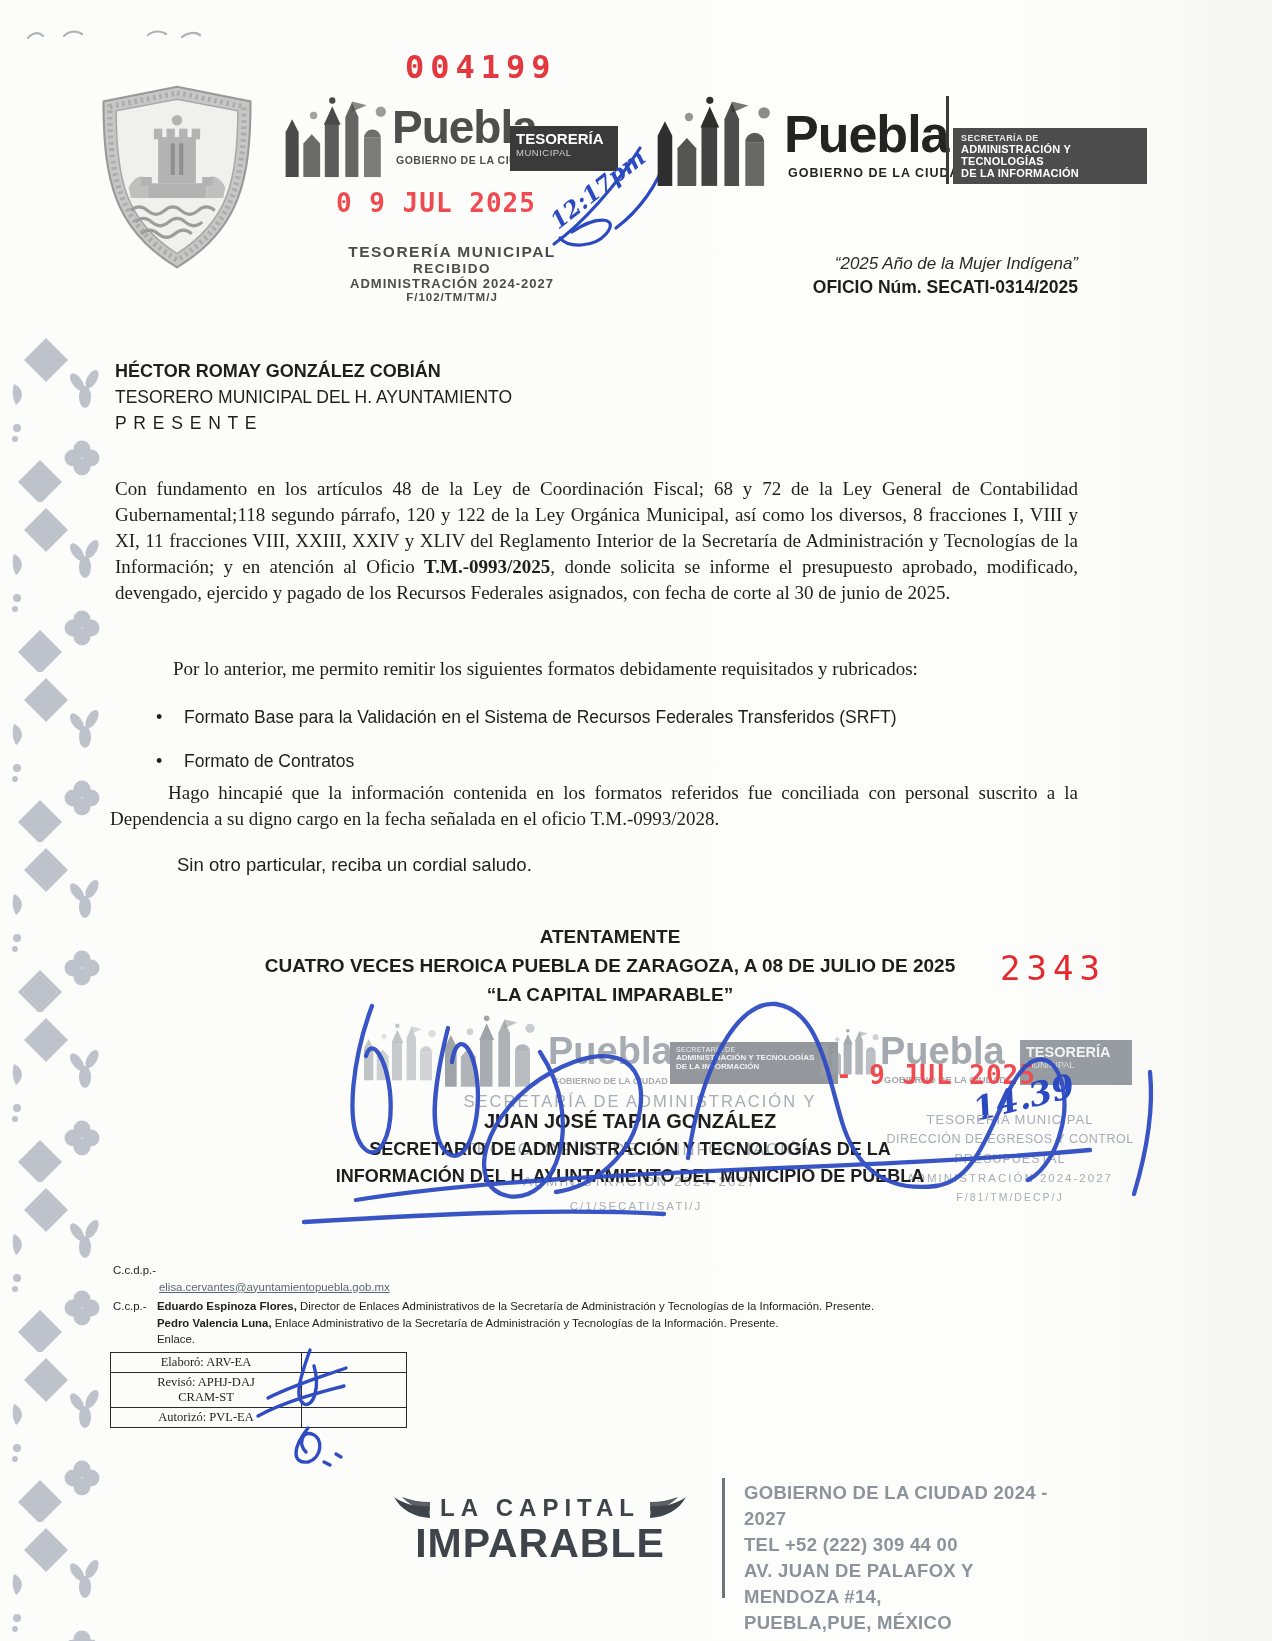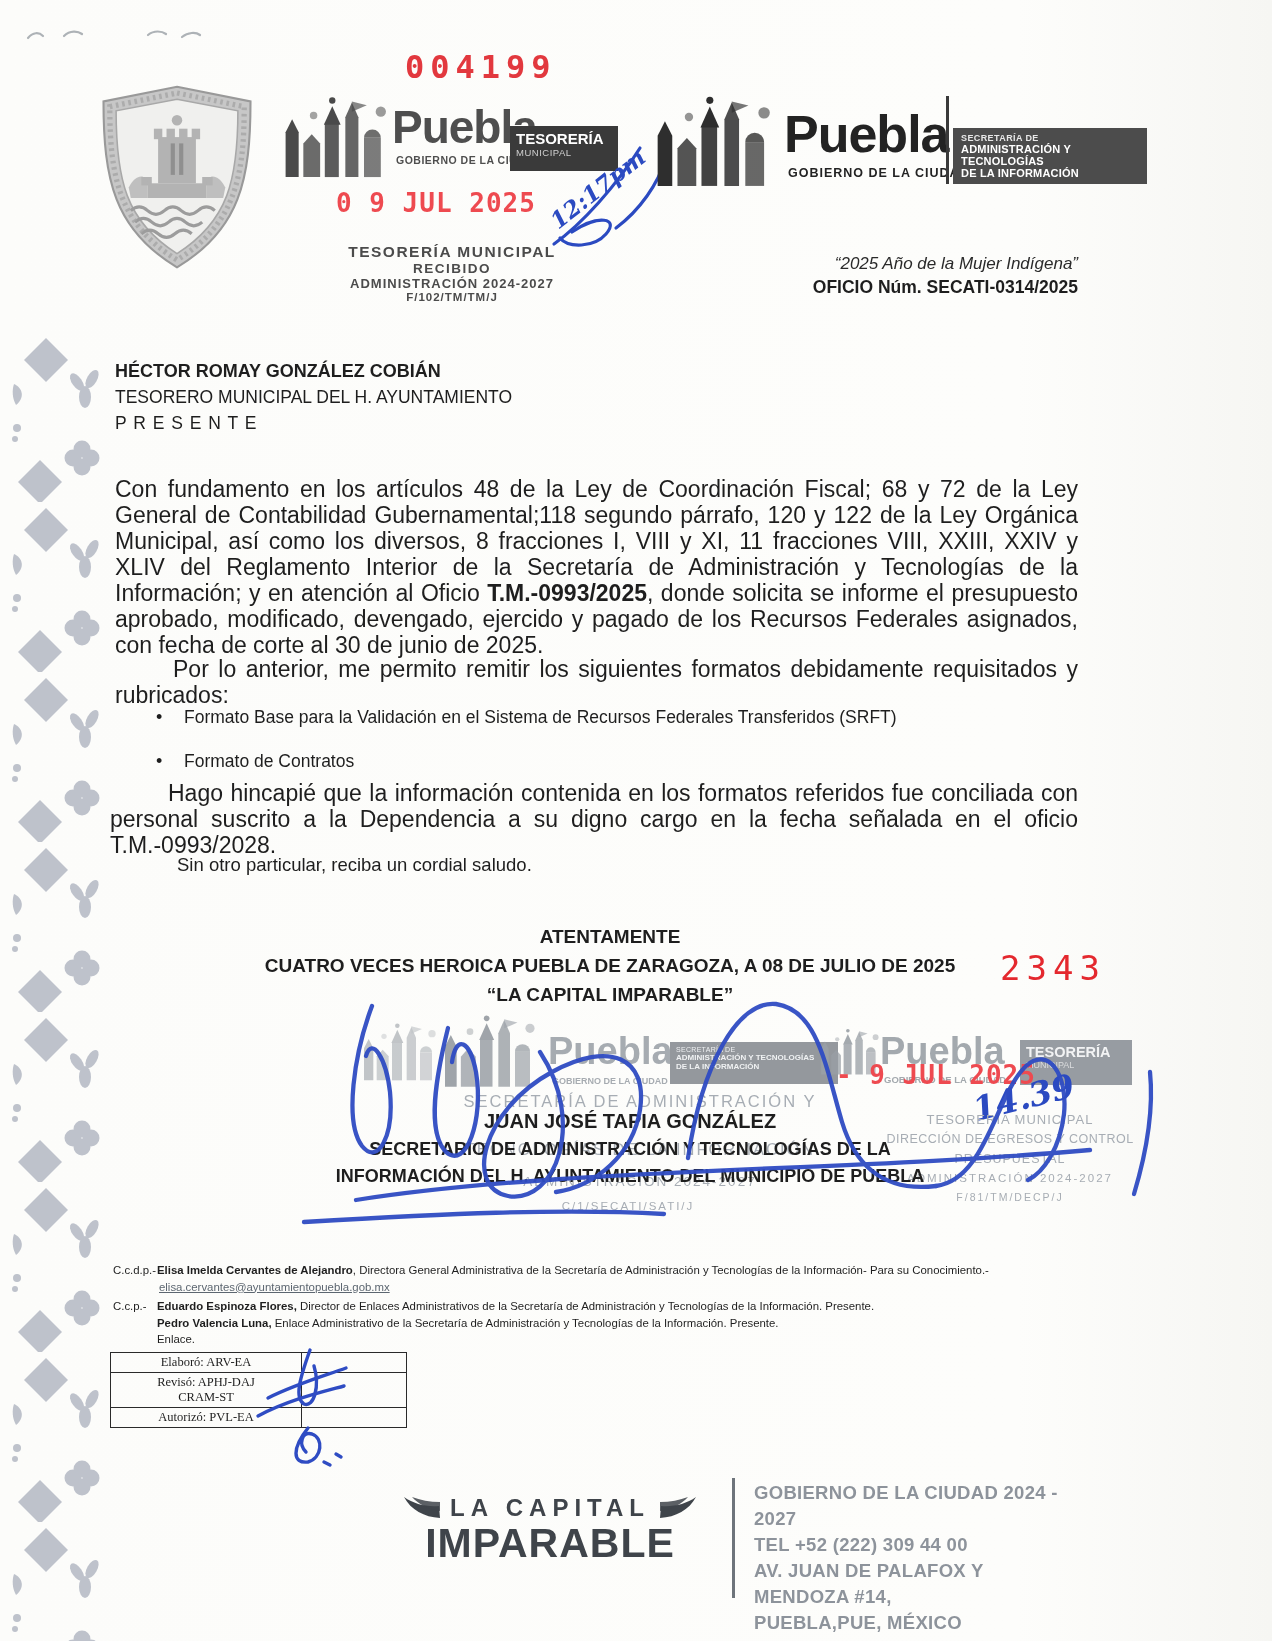--- a/index.html
+++ b/index.html
@@ -6,21 +6,21 @@
   .page{
     position:relative; width:1272px; height:1641px; margin:0 auto;
     background:linear-gradient(90deg,#fcfcfa 0%,#fdfdfb 80%,#f6f6f3 100%);
     overflow:hidden; font-family:"Liberation Sans",sans-serif; color:#1e1e1e;
   }
   .abs{position:absolute;}
   .red-stamp{font-family:"DejaVu Sans Mono",monospace; color:#e2383e;}
   .grey-stamp-text{color:#a7adb4; letter-spacing:2px; white-space:nowrap;}
   .bold{font-weight:700;}
   .center{text-align:center;}
-  .body-par{font-size:23px; line-height:26px; text-align:justify; margin:0;}
+  .body-par{font-size:19px; line-height:26px; text-align:justify; margin:0;font-family:Liberation Serif, serif;}
   .indent{text-indent:58px;}
   .recipient-line{font-size:17.5px; line-height:26px; white-space:nowrap;}
   .stamp-box{background:#262626; color:#fff;}
   .lh-box{background:#4c4c4c; color:#fff;}
   .cc-row{display:flex; font-size:11.4px; line-height:16.5px;}
   .cc-prefix{width:44px; flex:none;}
   .ctl-table{border-collapse:collapse; font-size:12.5px;}
   .ctl-table td{border:1.6px solid #2a2a2a; padding:2px 6px; text-align:center;font-family:Liberation Serif, serif;}
   ul.fmt{list-style:none; margin:0; padding:0;}
   ul.fmt li{position:relative; padding-left:36px; font-size:17.5px; line-height:26px; margin-bottom:18px;}
@@ -226,21 +226,21 @@
     </div>
   </div>
 
   <div class="abs red-stamp" style="left:836px; top:1060px; font-size:26px; font-weight:700; letter-spacing:1px; color:#ee4a50;">- 9 JUL 2025</div>
 
   <div class="abs handwriting" style="left:972px; top:1078px; font-size:33px; transform:rotate(-14deg); font-weight:700;">14.39</div>
 
   <div class="abs grey-stamp-text center" style="left:400px; top:1092px; width:480px; font-size:16.5px;">SECRETARÍA DE ADMINISTRACIÓN Y</div>
   <div class="abs grey-stamp-text center" style="left:400px; top:1140px; width:480px; font-size:16.5px;">TECNOLOGÍAS DE LA INFORMACIÓN</div>
   <div class="abs grey-stamp-text center" style="left:400px; top:1174px; width:480px; font-size:13.5px;">ADMINISTRACIÓN 2024-2027</div>
-  <div class="abs grey-stamp-text center" style="left:388px; top:1200px; width:480px; font-size:11.5px;">C/1/SECATI/SATI/J</div>
+  <div class="abs grey-stamp-text center" style="left:396px; top:1200px; width:480px; font-size:11.5px;">C/1/SECATI/SATI/J</div>
 
   <div class="abs grey-stamp-text center" style="left:880px; top:1112px; width:260px; font-size:13px; letter-spacing:1px;">TESORERÍA MUNICIPAL</div>
   <div class="abs grey-stamp-text center" style="left:860px; top:1132px; width:300px; font-size:12.5px; letter-spacing:.5px;">DIRECCIÓN DE EGRESOS Y CONTROL</div>
   <div class="abs grey-stamp-text center" style="left:880px; top:1152px; width:260px; font-size:12.5px; letter-spacing:1px;">PRESUPUESTAL</div>
   <div class="abs grey-stamp-text center" style="left:880px; top:1172px; width:260px; font-size:11.5px;">ADMINISTRACIÓN 2024-2027</div>
   <div class="abs grey-stamp-text center" style="left:880px; top:1191px; width:260px; font-size:10.5px;">F/81/TM/DECP/J</div>
 
   <div class="abs center" style="left:170px; top:1110px; width:920px;">
     <div class="bold nowrap" style="font-size:20px;">JUAN JOSÉ TAPIA GONZÁLEZ</div>
     <div class="bold nowrap" style="font-size:18px; margin-top:6px;">SECRETARIO DE ADMINISTRACIÓN Y TECNOLOGÍAS DE LA</div>
@@ -256,21 +256,20 @@
       <path d="M936,1186 C986,1180 996,1094 1026,1066 C1048,1046 1068,1074 1064,1114 C1060,1148 1044,1172 1028,1180"></path>
       <path d="M356,1200 C560,1168 840,1172 1090,1150"></path>
       <path d="M304,1222 C440,1214 560,1208 664,1214"></path>
       <path d="M1150,1072 C1154,1112 1146,1154 1134,1194"></path>
     </g>
   </svg>
 
   <div class="abs" style="left:113px; top:1262px; width:1040px;">
     <div class="cc-row">
       <span class="cc-prefix">C.c.d.p.-</span>
-      <span><b>Elisa Imelda Cervantes de Alejandro</b><span>, Directora General Administrativa de la Secretaría de Administración y Tecnologías de la Información- Para su Conocimiento.-</span></span>
     </div>
     <div class="cc-row">
       <span class="cc-prefix"></span>
       <a style="color:#5c6670; text-decoration:underline; margin-left:2px;">elisa.cervantes@ayuntamientopuebla.gob.mx</a>
     </div>
     <div class="cc-row" style="margin-top:3px;">
       <span class="cc-prefix">C.c.p.-</span>
       <span><b>Eduardo Espinoza Flores,</b><span> Director de Enlaces Administrativos de la Secretaría de Administración y Tecnologías de la Información. Presente.</span></span>
     </div>
     <div class="cc-row">
@@ -307,21 +306,21 @@
     <g stroke="#2f4cc3" stroke-width="3.4" fill="none" stroke-linecap="round">
       <path d="M310,1350 C300,1378 294,1398 304,1404 C314,1408 320,1386 314,1366"></path>
       <path d="M268,1398 C296,1384 324,1376 346,1368"></path>
       <path d="M258,1416 C288,1400 322,1392 344,1386"></path>
       <path d="M308,1428 C292,1448 292,1464 308,1462 C322,1458 324,1438 312,1434 C302,1431 298,1444 306,1452"></path>
       <path d="M324,1462 l6,3"></path>
       <path d="M336,1454 l5,3"></path>
     </g>
   </svg>
 
-  <div class="abs" style="left:10px; top:1470px; width:1068px; height:171px;">
+  <div class="abs" style="left:0; top:1470px; width:1068px; height:171px;">
     <svg class="abs" style="left:392px; top:24px; color:#3f444a;" width="40" height="28">
         <use href="#wing" fill="currentColor"></use>
       </svg>
     <svg class="abs" style="left:648px; top:24px; color:#3f444a; transform:scaleX(-1);" width="40" height="28">
         <use href="#wing" fill="currentColor"></use>
       </svg>
     <div class="abs center" style="left:400px; top:24px; width:280px; font-size:24px; font-weight:700; letter-spacing:6px; color:#3f444a;">LA CAPITAL</div>
     <div class="abs center" style="left:400px; top:50px; width:280px; font-size:41px; font-weight:800; letter-spacing:1px; color:#3f444a;">IMPARABLE</div>
     <div class="abs" style="left:722px; top:8px; width:2.5px; height:120px; background:#6e747b;"></div>
     <div class="abs" style="left:744px; top:10px; color:#8d939b; font-size:18.5px; line-height:26px; letter-spacing:.3px;font-weight:bold;">

